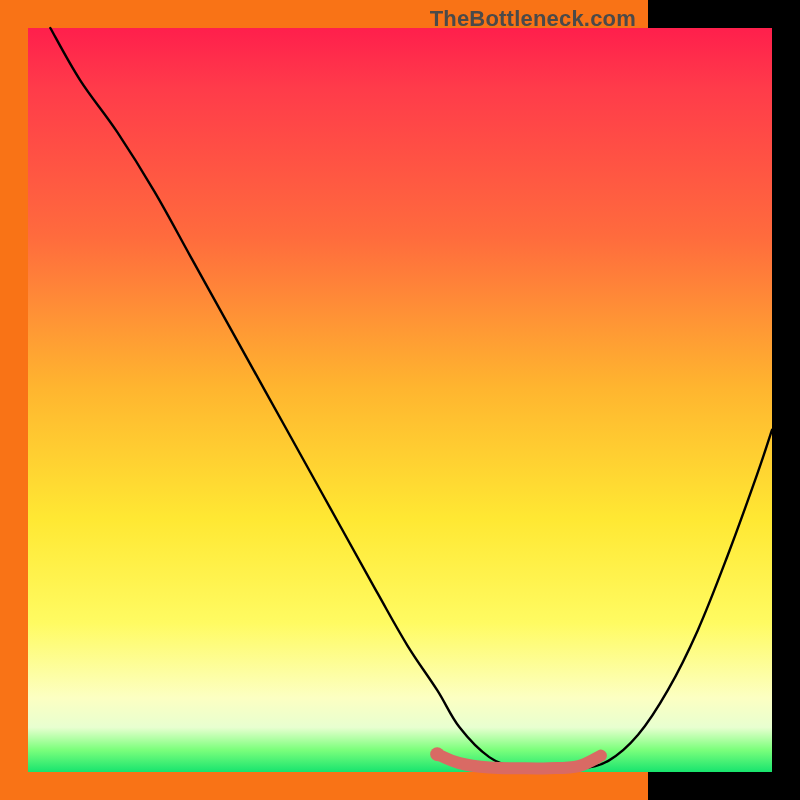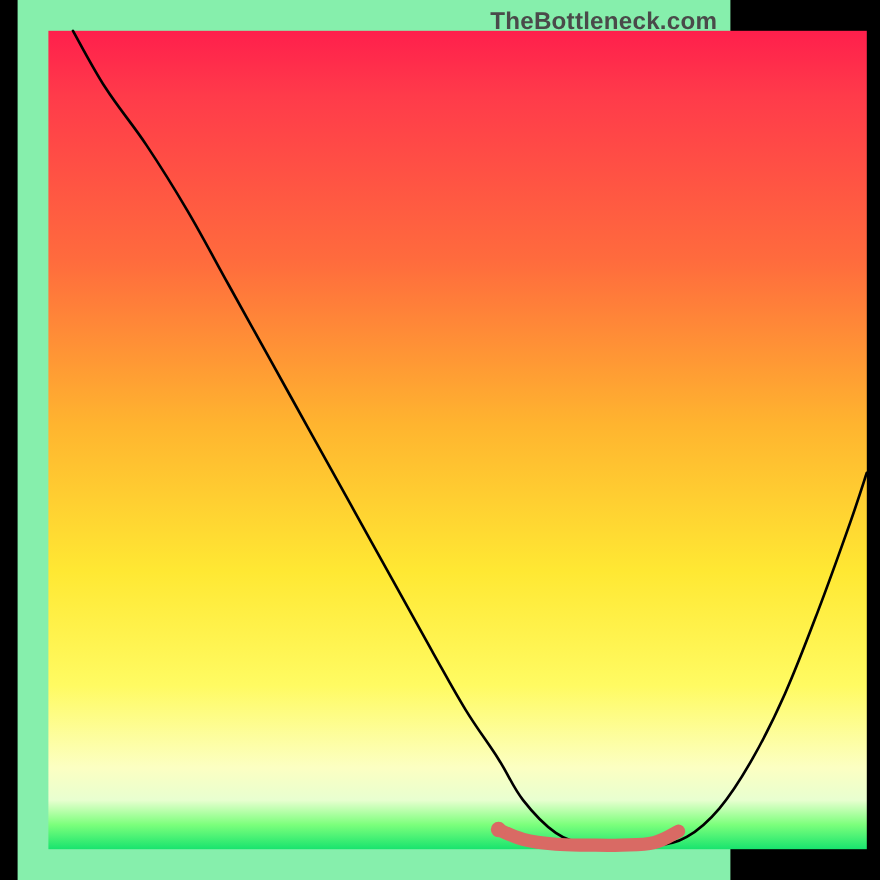--- a/index.html
+++ b/index.html
@@ -6,25 +6,25 @@
     margin: 0;
     padding: 0;
     width: 800px;
     height: 800px;
     background: #000;
     overflow: hidden;
     font-family: Arial, Helvetica, sans-serif;
   }
   .frame {
     position: absolute;
-    left: 16px;
+    left: 0;
     top: 0;
     width: 648px;
     height: 800px;
-    background: #86efac;
+    background: #f97316;
   }
   .plot-area {
     position: absolute;
     left: 28px;
     top: 28px;
     width: 744px;
     height: 744px;
     
     background: linear-gradient(
       to bottom,

